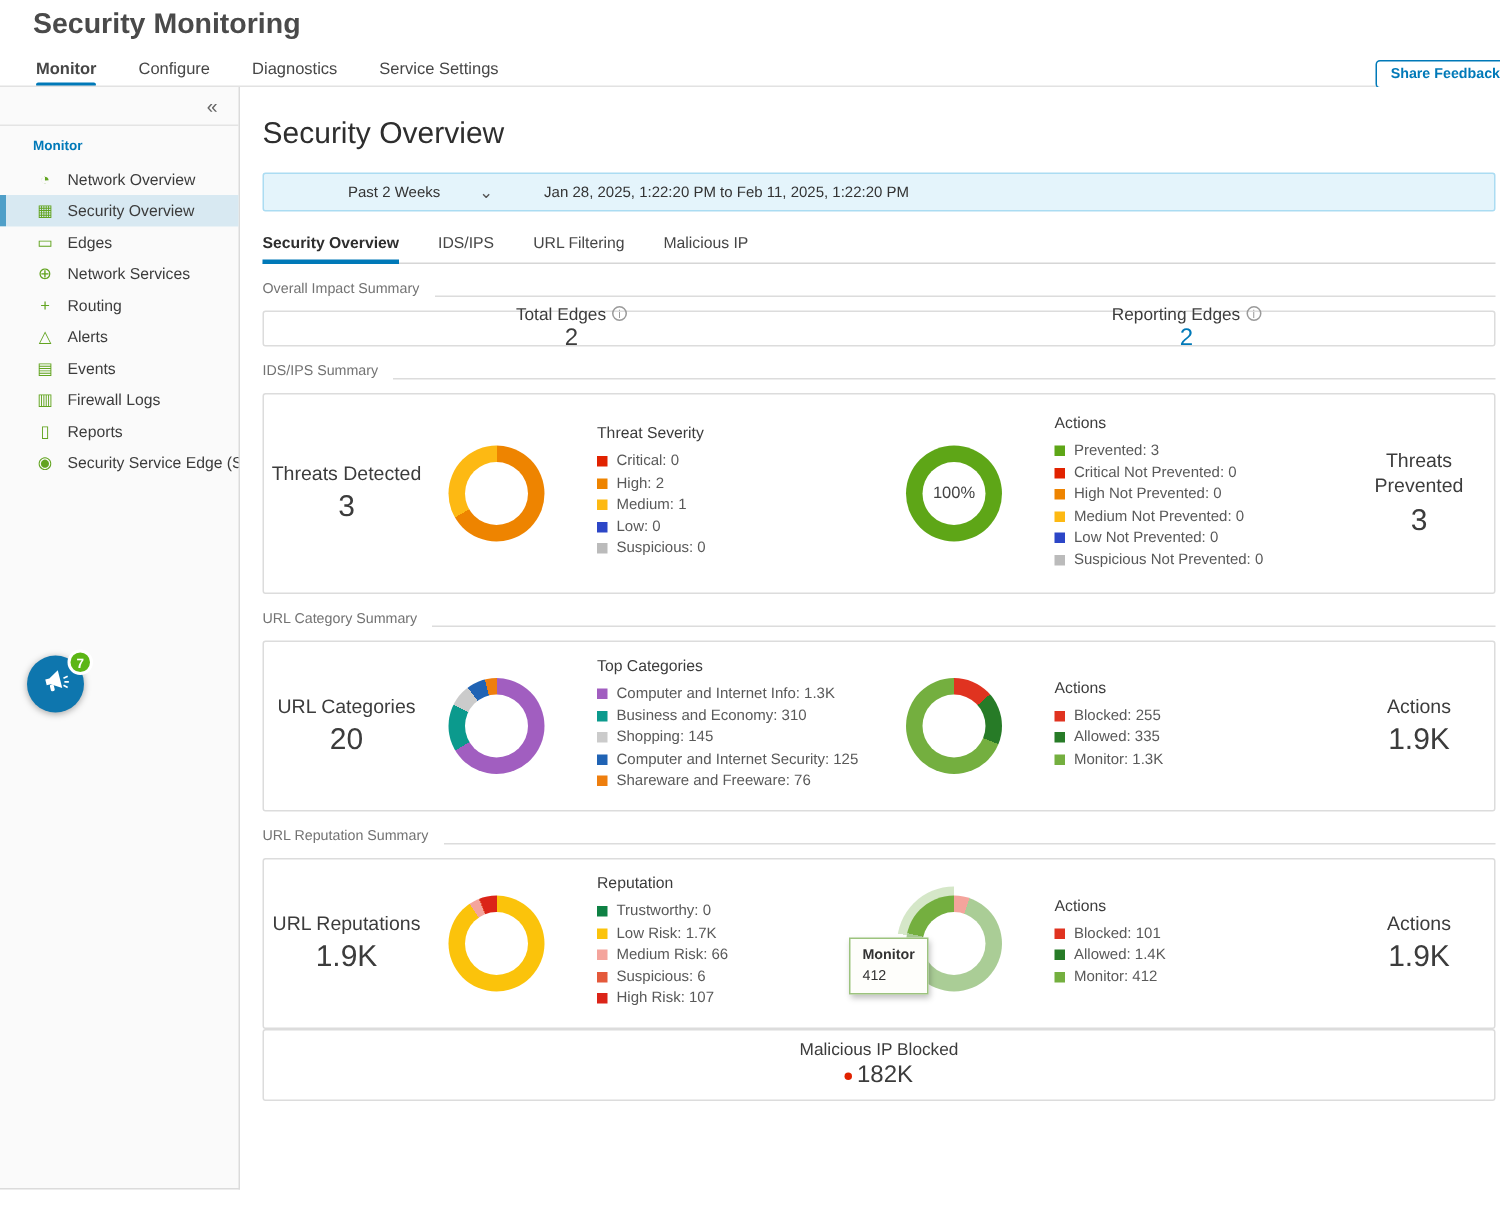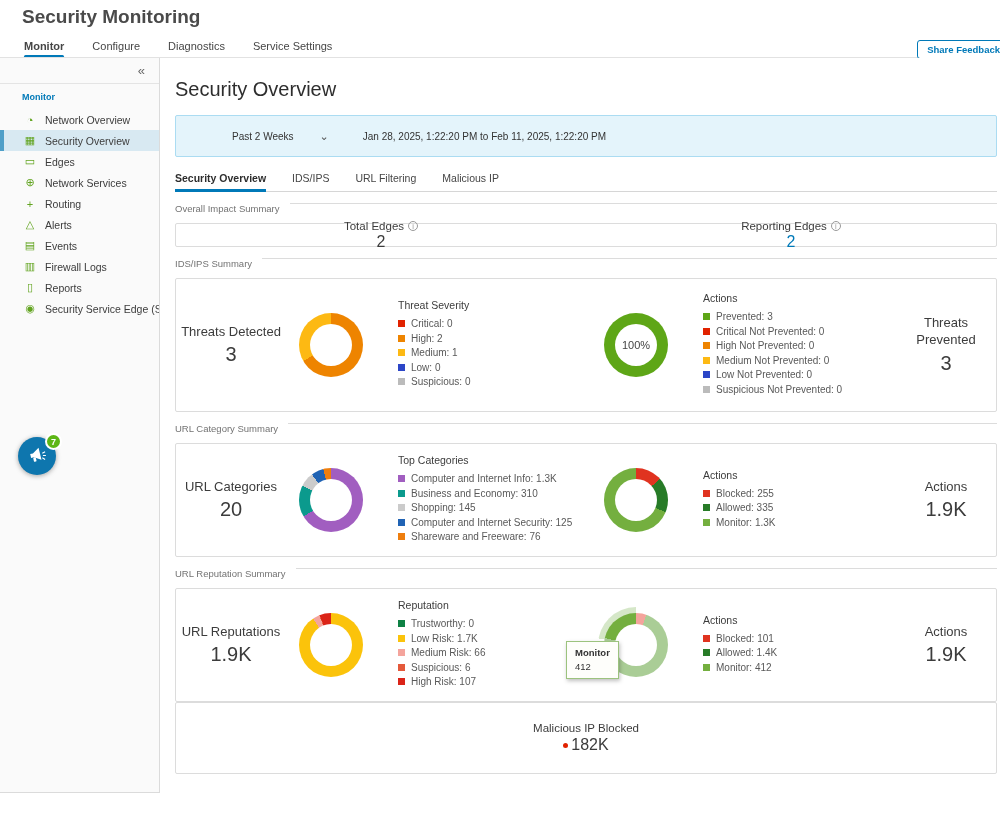--- a/index.html
+++ b/index.html
@@ -21,39 +21,39 @@
   .sidebar { position:absolute; left:0; top:58px; width:160px; height:735px; background:#FAFAFA; border-right:1px solid #DBDBDB; border-bottom:1px solid #DBDBDB; }
   .collapse-row { height:26px; display:flex; justify-content:flex-end; align-items:center; padding-right:14px; border-bottom:1px solid #E4E4E4; color:#666; font-size:13px; cursor:pointer; }
   .side-section-label { font-size:9px; font-weight:bold; color:#0079B8; padding:8px 0 7px 22px; }
   .side-item { display:flex; align-items:center; gap:9px; height:21px; padding-left:24px; font-size:10.5px; color:#3c3c3c; position:relative; cursor:pointer; white-space:nowrap; overflow:hidden; }
   .side-item .glyph { color:#62A420; font-size:11px; width:12px; text-align:center; flex:none; }
   .side-item.selected { background:#D8E9F2; }
   .side-item.selected::before { content:""; position:absolute; left:0; top:0; bottom:0; width:4px; background:#4F9FC8; }
   
   .main { position:absolute; left:161px; top:58px; right:0; bottom:0; padding:0 3px 0 14px; background:#fff; }
   .main h1 { font-size:20px; font-weight:300; color:#2e2e2e; margin-top:20px; }
-  .date-bar { margin-top:14px; height:42px; background:#E4F4FB; border:1px solid #ABDCF2; border-radius:2px; display:flex; align-items:center; font-size:10px; color:#333; }
+  .date-bar { margin-top:14px; height:26px; background:#E4F4FB; border:1px solid #ABDCF2; border-radius:2px; display:flex; align-items:center; font-size:10px; color:#333; }
   .date-preset { display:flex; align-items:center; gap:26px; padding-left:56px; cursor:pointer; }
   .date-preset .chev { font-size:11px; color:#555; }
   .date-range { margin-left:34px; }
   .sub-tabs { margin-top:15px; display:flex; gap:26px; border-bottom:1px solid #D6D6D6; }
   .sub-tab { font-size:10.5px; color:#464646; padding-bottom:5px; cursor:pointer; }
   .sub-tab.active { font-weight:bold; color:#2e2e2e; border-bottom:3px solid #0079B8; margin-bottom:-1px; }
-  .section-head { display:flex; align-items:flex-start; gap:10px; margin:11px 0 9px; }
+  .section-head { display:flex; align-items:flex-end; gap:10px; margin:11px 0 9px; }
   .section-label { font-size:9.5px; color:#737373; flex:none; }
   .section-line { flex:1; height:1px; background:#DCDCDC; }
   .card { border:1px solid #DCDCDC; border-radius:2px; background:#fff; }
   
   .two-up { display:flex; align-items:center; }
   .two-up > div { flex:1; text-align:center; }
   .card.overall { height:24px; display:flex; align-items:center; }
   .edge-title { font-size:11.5px; color:#3c3c3c; }
   .edge-value { font-size:16px; color:#3c3c3c; margin-top:1px; }
   .edge-value.blue { color:#0079B8; cursor:pointer; }
-  .card.malicious { height:72px; display:flex; }
+  .card.malicious { height:48px; display:flex; }
   .mal-value { font-size:16px; color:#3c3c3c; margin-top:2px; display:flex; align-items:center; justify-content:center; gap:3px; }
   .dot { width:5px; height:5px; border-radius:50%; display:inline-block; }
   
   .summary-card { display:flex; align-items:center; }
   .summary-card.h-lg { height:134px; }
   .summary-card.h-md { height:114px; }
   .stat-col { width:110px; text-align:center; flex:none; }
   .stat-col.right { flex:1; width:auto; }
   .stat-title { font-size:13px; color:#3c3c3c; line-height:1.3; }
   .stat-value { font-size:20px; font-weight:300; color:#3c3c3c; margin-top:3px; }

